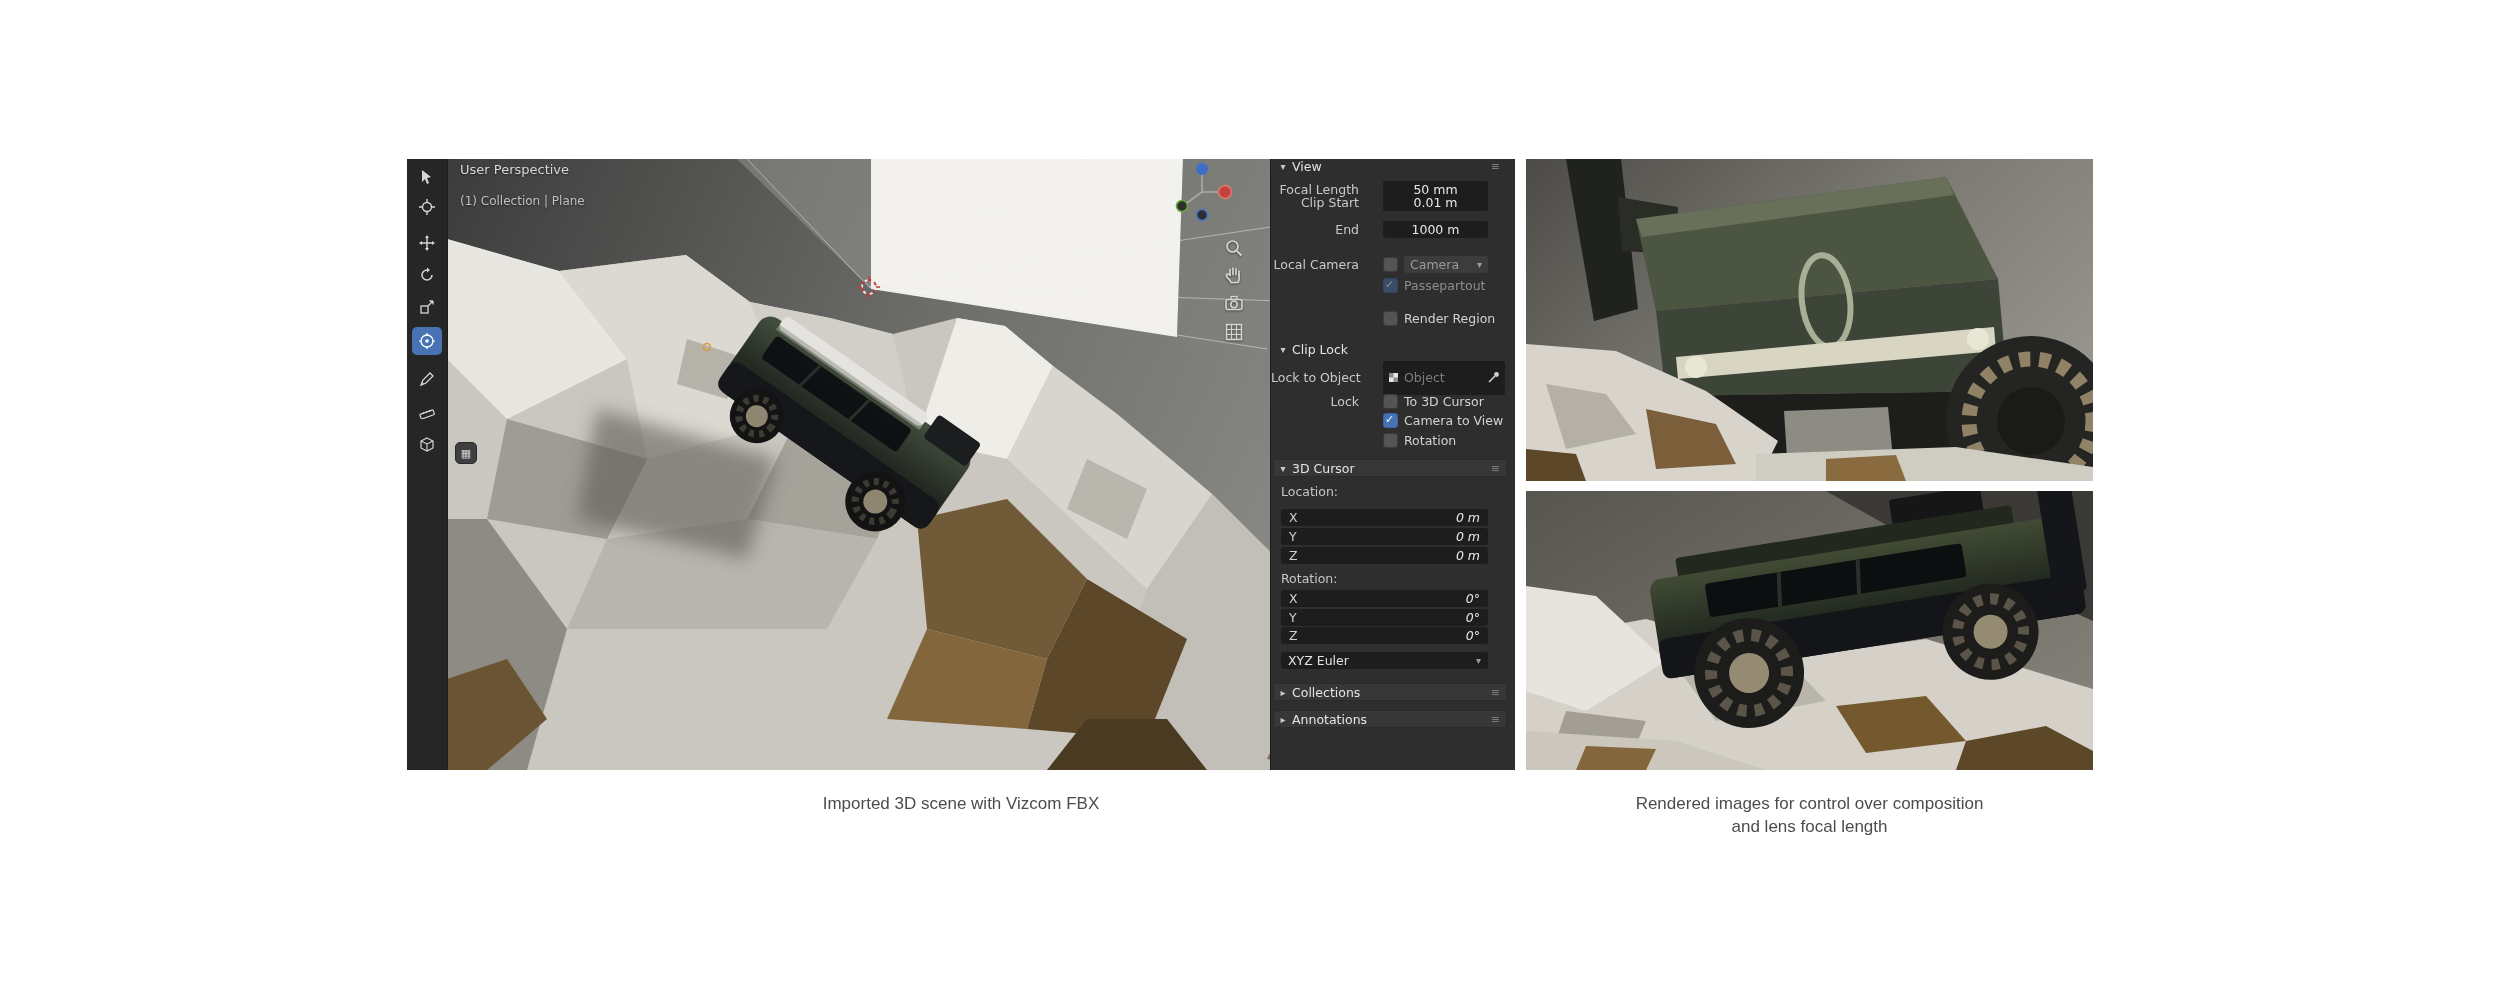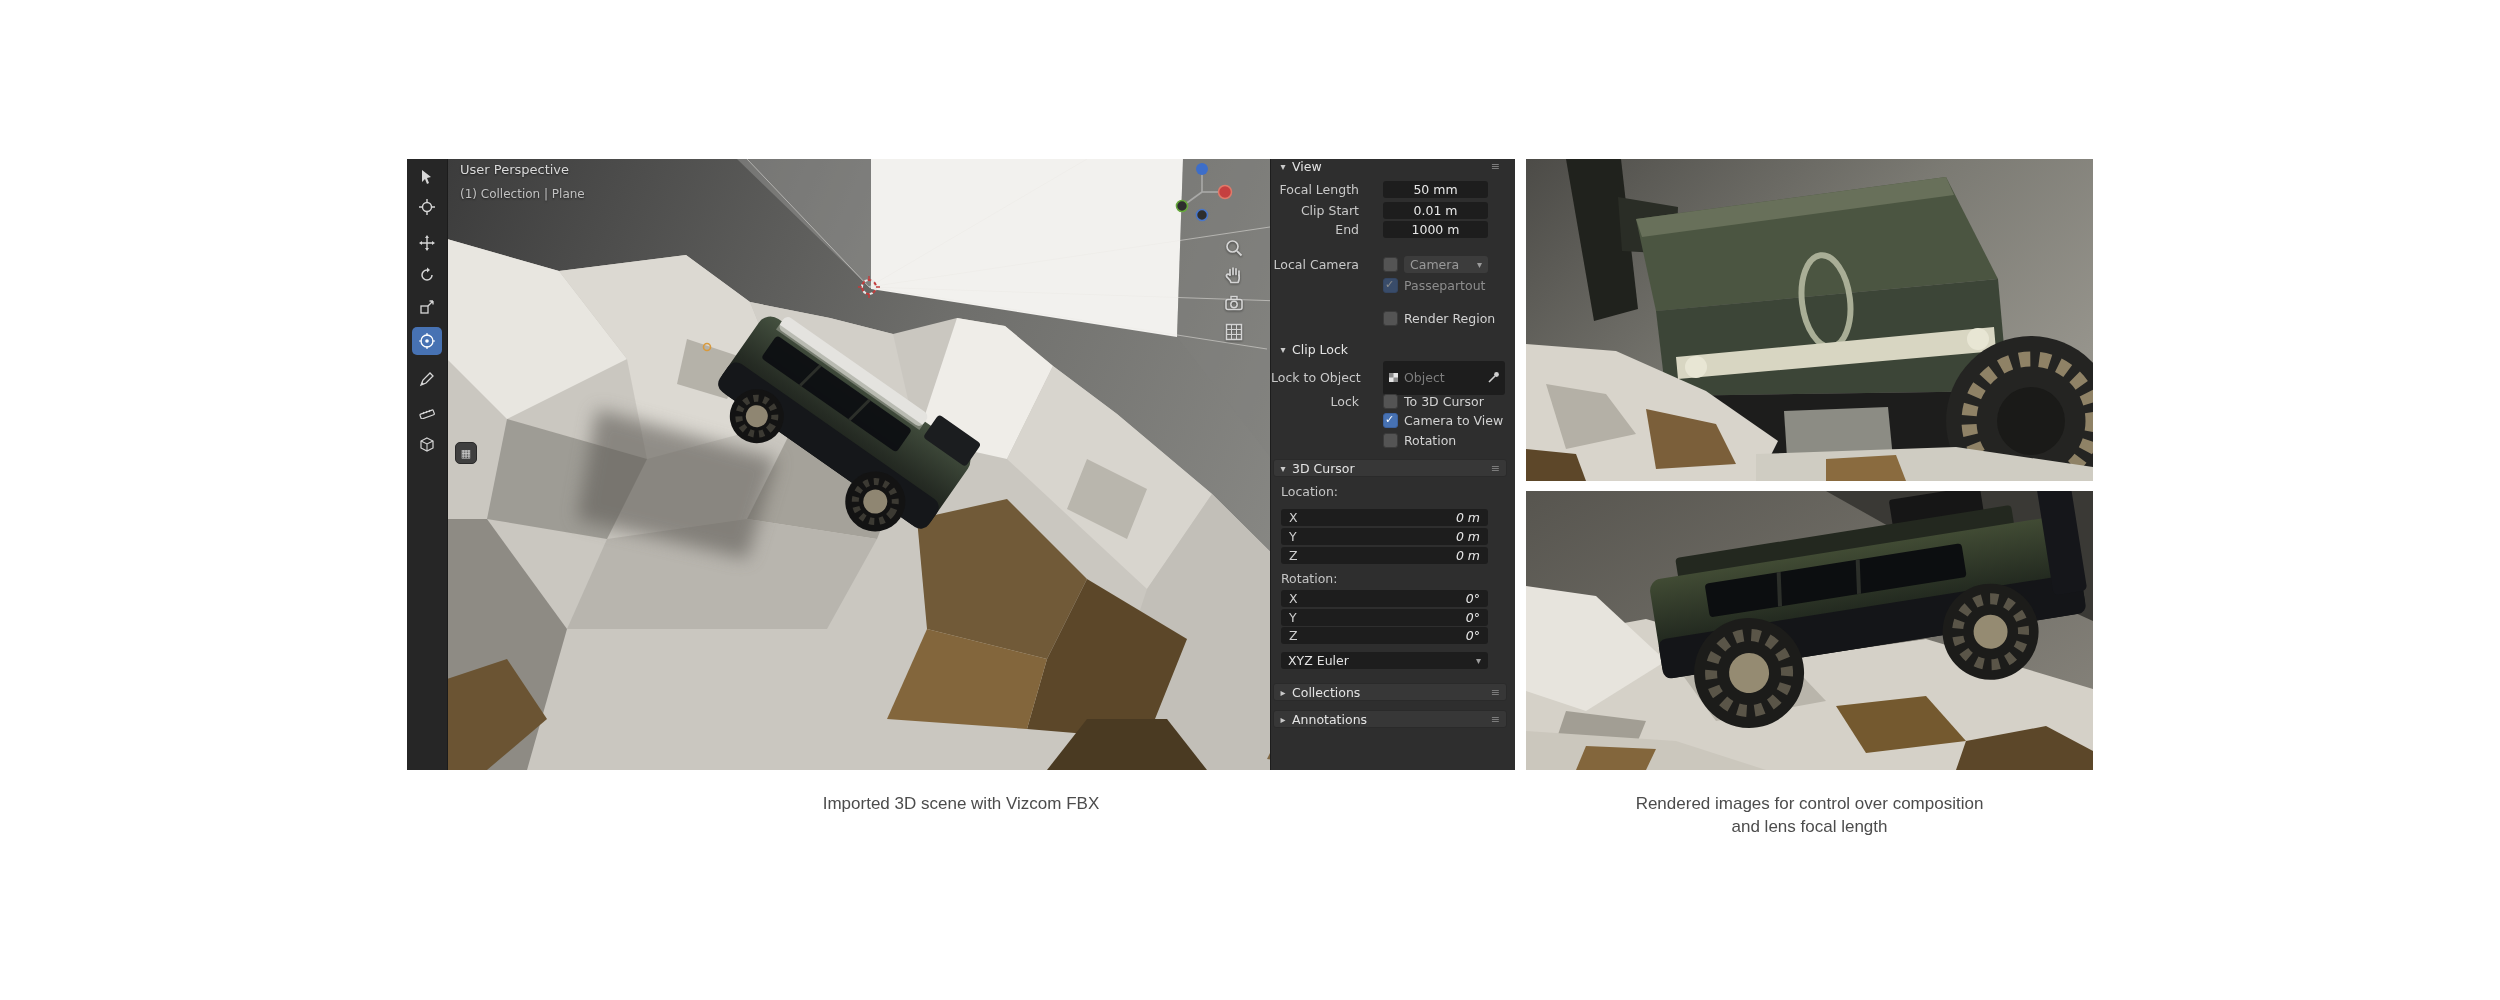--- a/index.html
+++ b/index.html
@@ -13,21 +13,21 @@
   .toolbar{position:absolute;left:0;top:0;width:40px;height:100%;background:#262626;border-right:1px solid #1c1c1c;z-index:5;}
   .tool{position:absolute;left:5px;width:30px;height:28px;border-radius:5px;display:flex;align-items:center;justify-content:center;color:#cfcfcf;}
   .tool svg{display:block;}
   .tool.active{background:#4772b3;color:#fff;}
 
   
   .viewport{position:absolute;left:40px;top:0;right:0;bottom:0;overflow:hidden;background:#4a4a4a;}
   .viewport > svg.scene{position:absolute;left:0;top:0;width:100%;height:100%;}
   .vp-overlay{position:absolute;left:13px;top:3px;color:#d9d9d9;text-shadow:0 1px 2px rgba(0,0,0,.55);}
   .vp-overlay .l1{font-size:13px;}
-  .vp-overlay .l2{font-size:12px;color:#c2c2c2;margin-top:10px;}
+  .vp-overlay .l2{font-size:12px;color:#c2c2c2;margin-top:17px;}
 
   .gizmo{position:absolute;left:722px;top:0px;width:66px;height:66px;}
   .vicon{position:absolute;width:22px;height:22px;color:#dcdcdc;opacity:.92;}
   .vicon svg{display:block;filter:drop-shadow(0 1px 1px rgba(0,0,0,.5));}
 
   .tb-expand{position:absolute;left:8px;top:283px;width:20px;height:20px;border-radius:5px;background:#3f3f3f;
              color:#cfcfcf;display:flex;align-items:center;justify-content:center;font-size:11px;z-index:6;border:1px solid #2a2a2a;}
 
   
   .panel{position:absolute;right:0;top:0;width:244px;height:100%;background:#2e2e2e;border-left:1px solid #1d1d1d;z-index:7;
@@ -274,21 +274,21 @@
       <div class="phead flat" style="top:-2px">
         <span class="chev">▾</span>
         <span>View</span>
         <span class="hmenu">≡</span>
       </div>
 
       <div class="prow" style="top:21px">
         <span class="plabel">Focal Length</span>
         <span class="pfield">50 mm</span>
       </div>
-      <div class="prow" style="top:42px">
+      <div class="prow" style="top:34px">
         <span class="plabel">Clip Start</span>
         <span class="pfield">0.01 m</span>
       </div>
       <div class="prow" style="top:61px">
         <span class="plabel">End</span>
         <span class="pfield">1000 m</span>
       </div>
 
       <div class="prow" style="top:96px">
         <span class="plabel">Local Camera</span>

